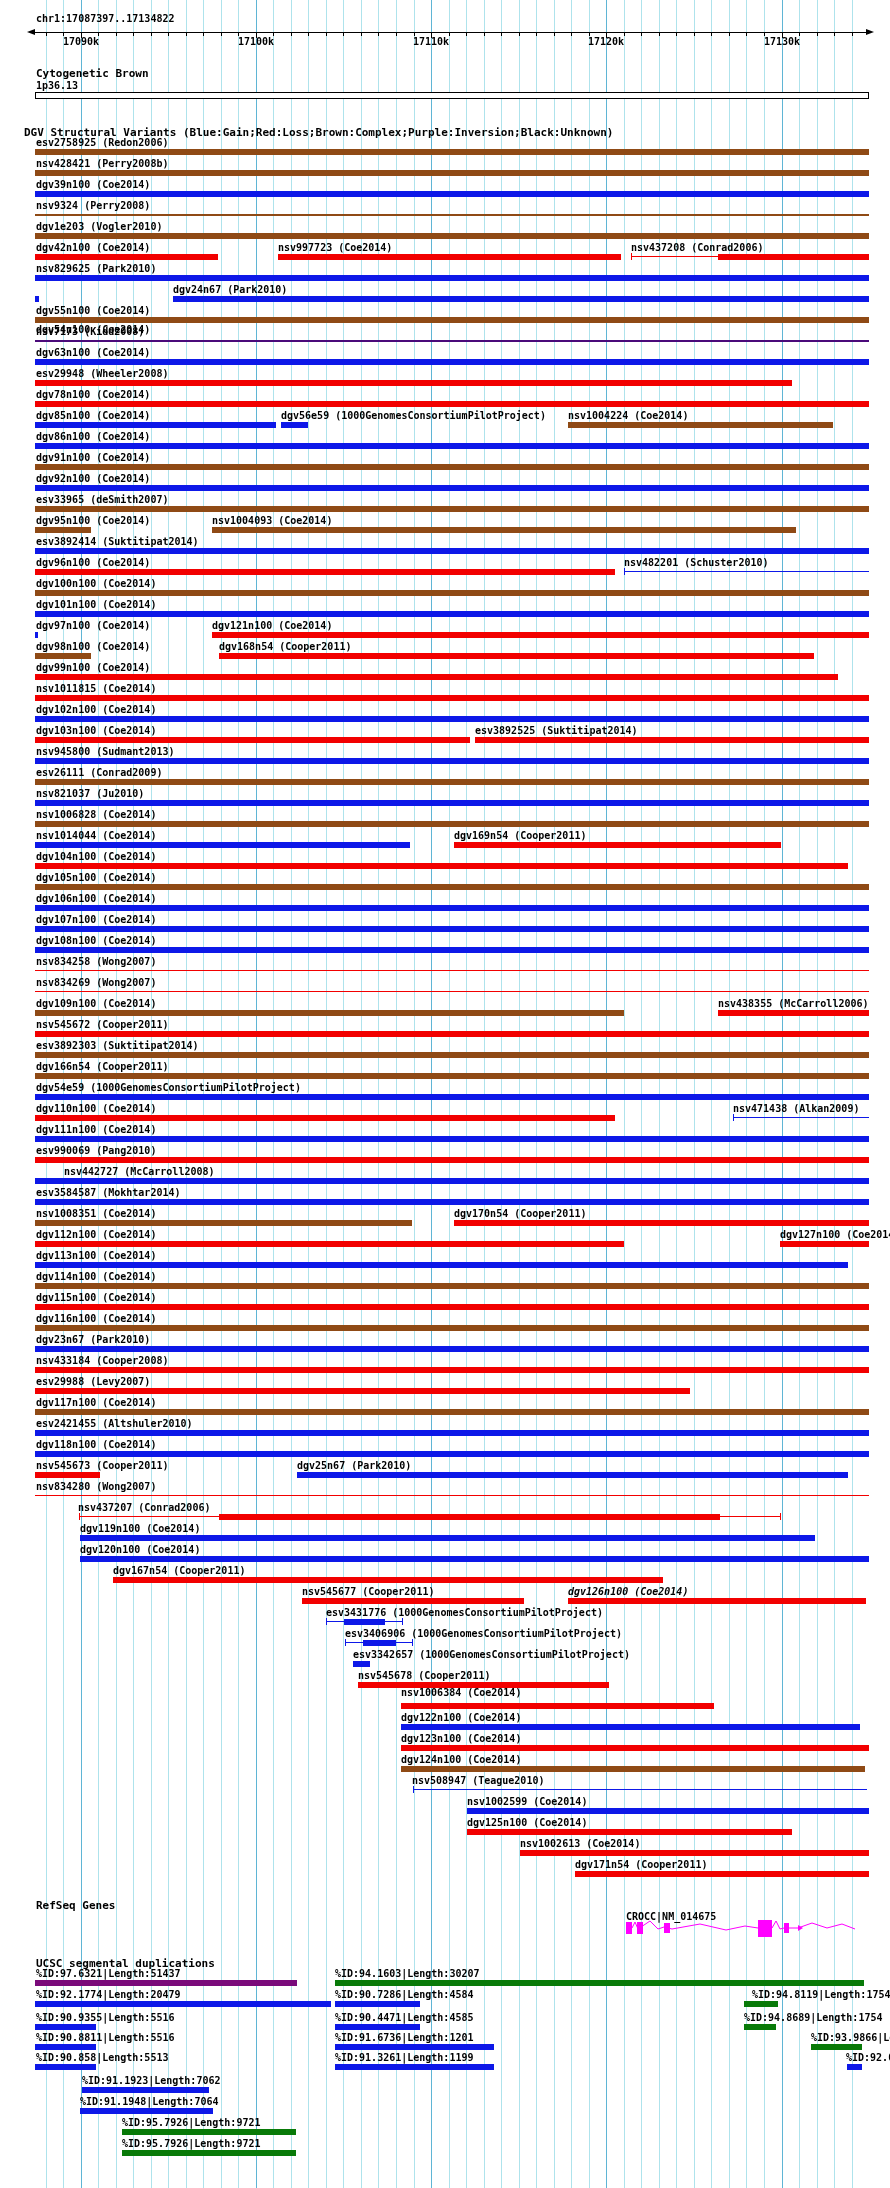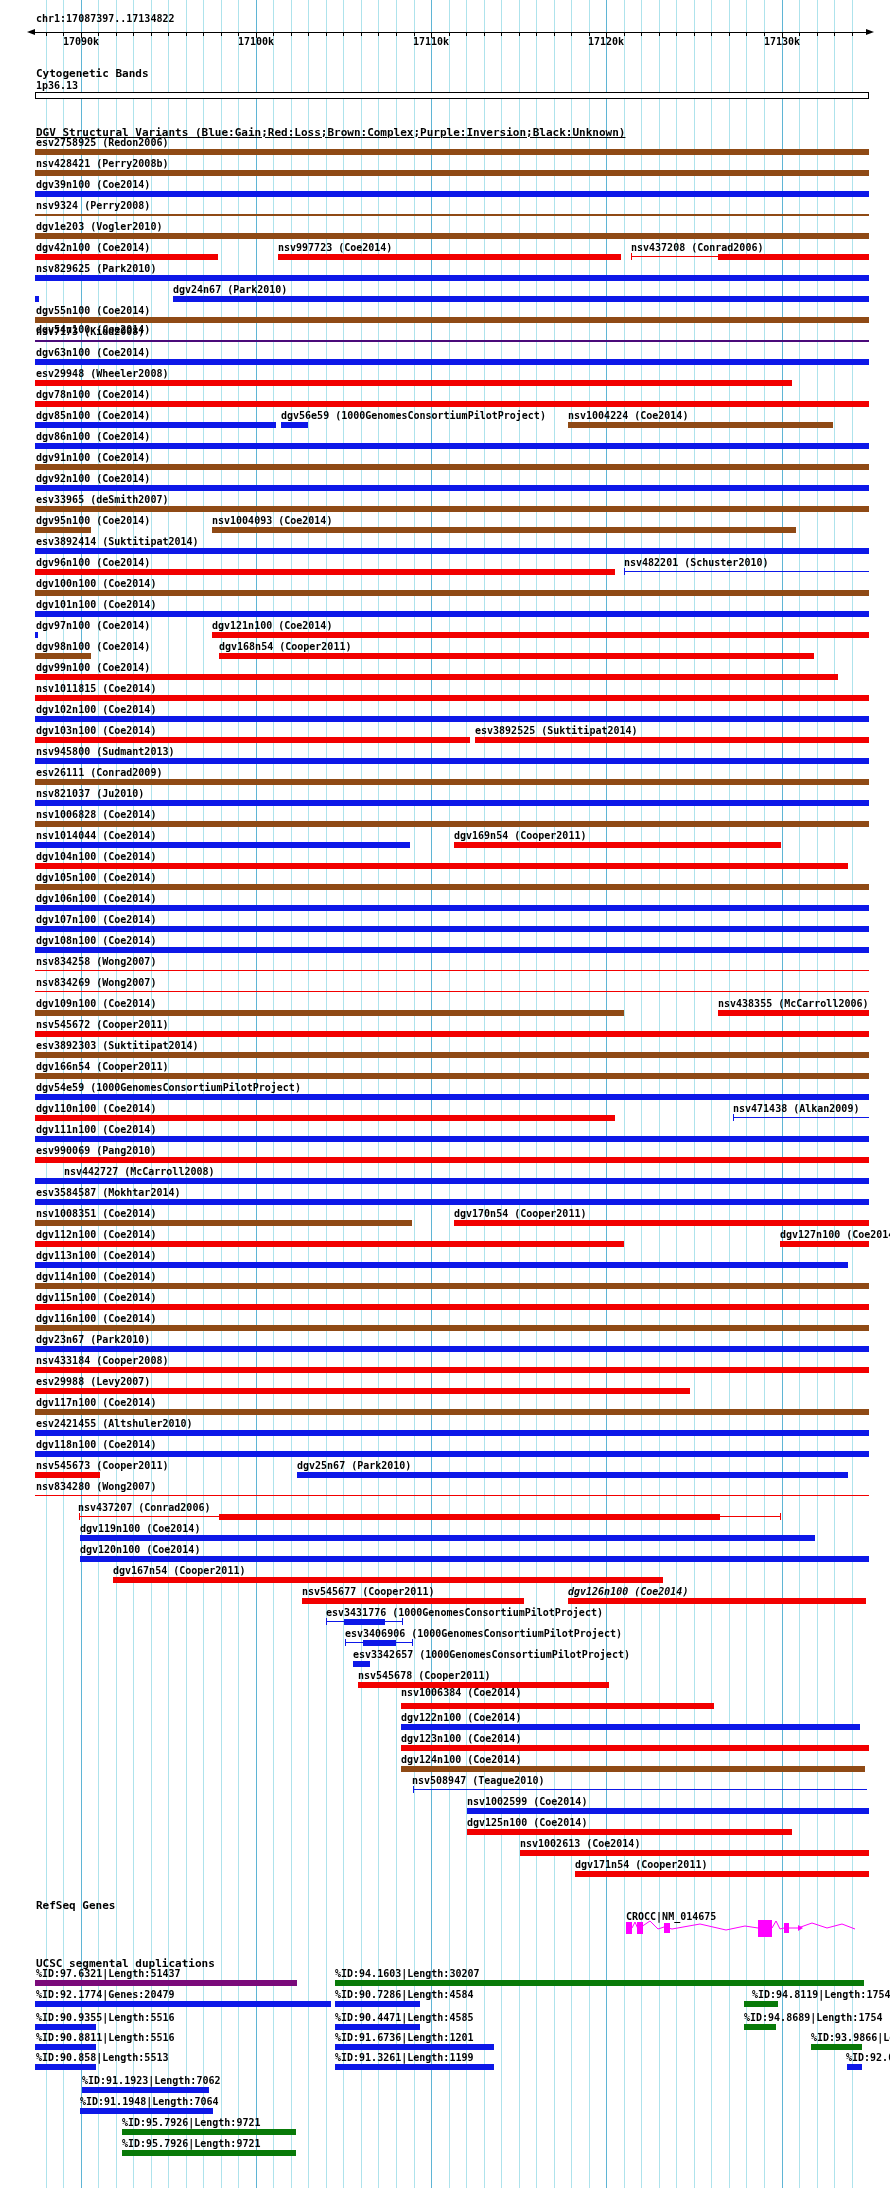--- a/index.html
+++ b/index.html
@@ -121,25 +121,25 @@
       <div class="abs" style="left: 746px; top: 32px; width: 1px; height: 4px; background: rgb(0, 0, 0);"></div>
       <div class="abs" style="left: 764px; top: 32px; width: 1px; height: 4px; background: rgb(0, 0, 0);"></div>
       <div class="abs" style="left: 782px; top: 32px; width: 1px; height: 6px; background: rgb(0, 0, 0);"></div>
       <div class="ticklbl" style="left: 760px; top: 37px;">17130k</div>
       <div class="abs" style="left: 799px; top: 32px; width: 1px; height: 4px; background: rgb(0, 0, 0);"></div>
       <div class="abs" style="left: 817px; top: 32px; width: 1px; height: 4px; background: rgb(0, 0, 0);"></div>
       <div class="abs" style="left: 834px; top: 32px; width: 1px; height: 4px; background: rgb(0, 0, 0);"></div>
       <div class="abs" style="left: 852px; top: 32px; width: 1px; height: 4px; background: rgb(0, 0, 0);"></div>
     </div>
 
-  <div class="hd" style="left:36px;top:68px;">Cytogenetic Bands</div>
+  <div class="hd" style="left:36px;top:68px;">Cytogenetic Brown</div>
   <div class="lbl" style="left:36px;top:81px;">1p36.13</div>
   <div id="cytoband-rect" class="abs" style="border: 1px solid rgb(0, 0, 0); background: rgb(255, 255, 255); box-sizing: border-box; left: 35px; top: 92px; width: 834px; height: 7px;"></div>
 
-  <div class="hd" style="left:36px;top:127px;text-decoration:underline;">DGV Structural Variants (Blue:Gain;Red:Loss;Brown:Complex;Purple:Inversion;Black:Unknown)</div>
+  <div class="hd" style="left:24px;top:127px;">DGV Structural Variants (Blue:Gain;Red:Loss;Brown:Complex;Purple:Inversion;Black:Unknown)</div>
   <div id="tracks-layer">
       <div class="abs" style="left: 0px; top: 0px; width: 0px; height: 0px;">
         <div class="lbl" style="left: 36px; top: 138px;">esv2758925 (Redon2006)</div>
         <div class="abs" style="left: 35px; top: 149px; width: 834px; height: 6px; background: rgb(143, 74, 21);"></div>
       </div>
       <div class="abs" style="left: 0px; top: 0px; width: 0px; height: 0px;">
         <div class="lbl" style="left: 36px; top: 159px;">nsv428421 (Perry2008b)</div>
         <div class="abs" style="left: 35px; top: 170px; width: 834px; height: 6px; background: rgb(143, 74, 21);"></div>
       </div>
       <div class="abs" style="left: 0px; top: 0px; width: 0px; height: 0px;">
@@ -531,21 +531,21 @@
 
   <div class="hd" style="left:36px;top:1958px;">UCSC segmental duplications</div>
   <div id="segdup-layer">
       <div class="abs" style="left: 0px; top: 0px; width: 0px; height: 0px;">
         <div class="lbl" style="left: 36px; top: 1969px;">%ID:97.6321|Length:51437</div>
         <div class="abs" style="left: 35px; top: 1980px; width: 262px; height: 6px; background: rgb(122, 10, 122);"></div>
         <div class="lbl" style="left: 335px; top: 1969px;">%ID:94.1603|Length:30207</div>
         <div class="abs" style="left: 335px; top: 1980px; width: 529px; height: 6px; background: rgb(8, 122, 8);"></div>
       </div>
       <div class="abs" style="left: 0px; top: 0px; width: 0px; height: 0px;">
-        <div class="lbl" style="left: 36px; top: 1990px;">%ID:92.1774|Genes:20479</div>
+        <div class="lbl" style="left: 36px; top: 1990px;">%ID:92.1774|Length:20479</div>
         <div class="abs" style="left: 35px; top: 2001px; width: 296px; height: 6px; background: rgb(13, 24, 232);"></div>
         <div class="lbl" style="left: 335px; top: 1990px;">%ID:90.7286|Length:4584</div>
         <div class="abs" style="left: 335px; top: 2001px; width: 85px; height: 6px; background: rgb(13, 24, 232);"></div>
         <div class="lbl" style="left: 744px; top: 1990px; margin-left: 8px;">%ID:94.8119|Length:1754</div>
         <div class="abs" style="left: 744px; top: 2001px; width: 34px; height: 6px; background: rgb(8, 122, 8);"></div>
       </div>
       <div class="abs" style="left: 0px; top: 0px; width: 0px; height: 0px;">
         <div class="lbl" style="left: 36px; top: 2013px;">%ID:90.9355|Length:5516</div>
         <div class="abs" style="left: 35px; top: 2024px; width: 61px; height: 6px; background: rgb(13, 24, 232);"></div>
         <div class="lbl" style="left: 335px; top: 2013px;">%ID:90.4471|Length:4585</div>

